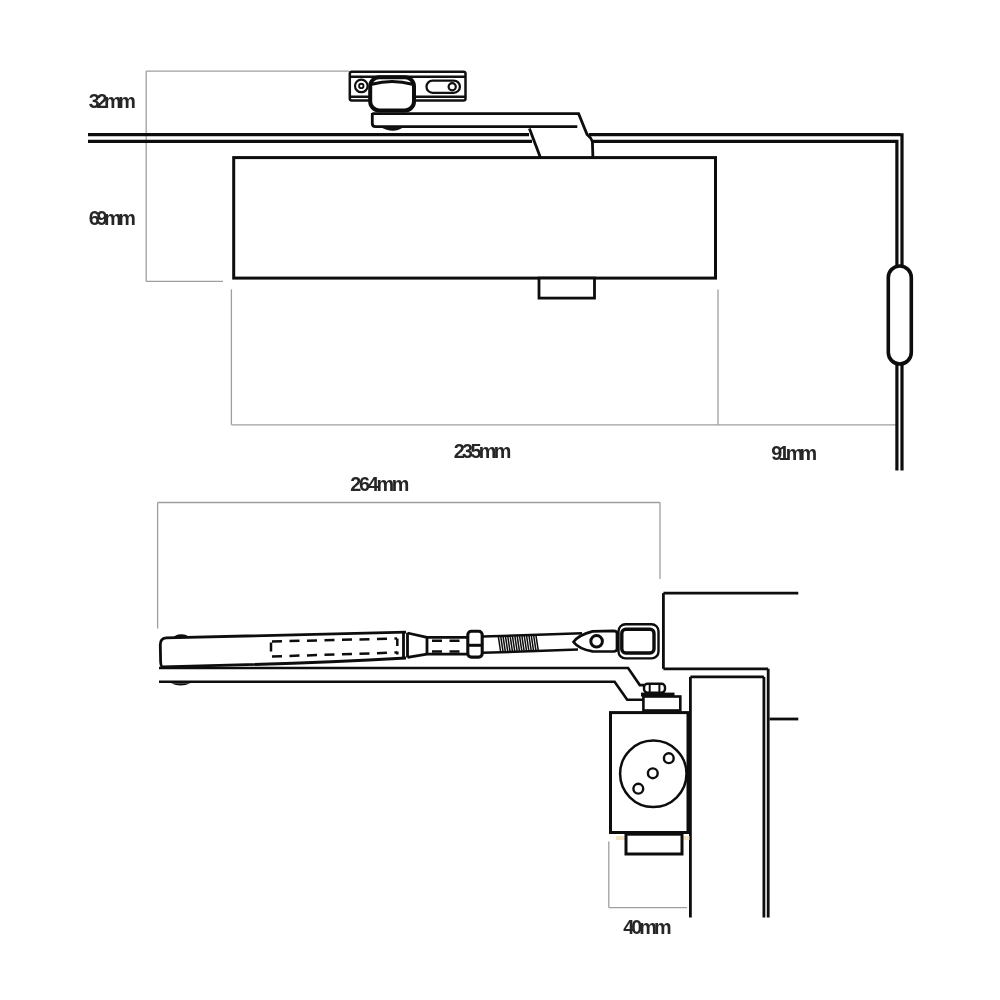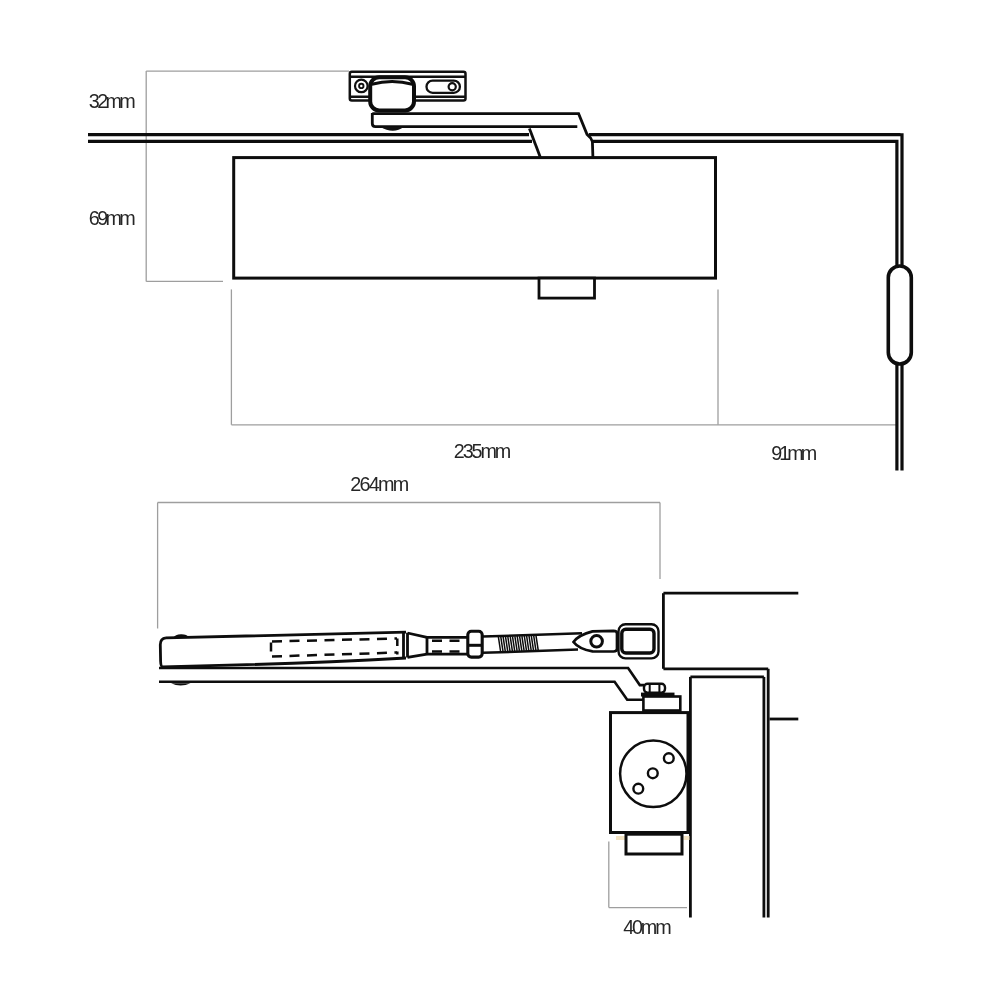--- a/index.html
+++ b/index.html
@@ -1,16 +1,16 @@
 <!DOCTYPE html>
 <html><head>
 <meta charset="utf-8">
 <style>
   html,body{margin:0;padding:0;background:#ffffff;}
-  .wrap{width:1000px;height:960px;position:relative;font-family:"Liberation Sans", sans-serif;}
+  .wrap{width:1000px;height:960px;position:relative;font-family:"Liberation Sans", sans-serif;font-weight:bold;}
   text{font-family:"Liberation Sans", sans-serif;fill:#262626;}
 </style>
 </head>
 <body>
 <div class="wrap">
 <svg width="1000" height="1000" viewBox="0 0 1000 1000">
   <rect x="0" y="0" width="1000" height="1000" fill="#ffffff"></rect>
 
   <g stroke="#9e9e9e" stroke-width="1.3" fill="none">
 

